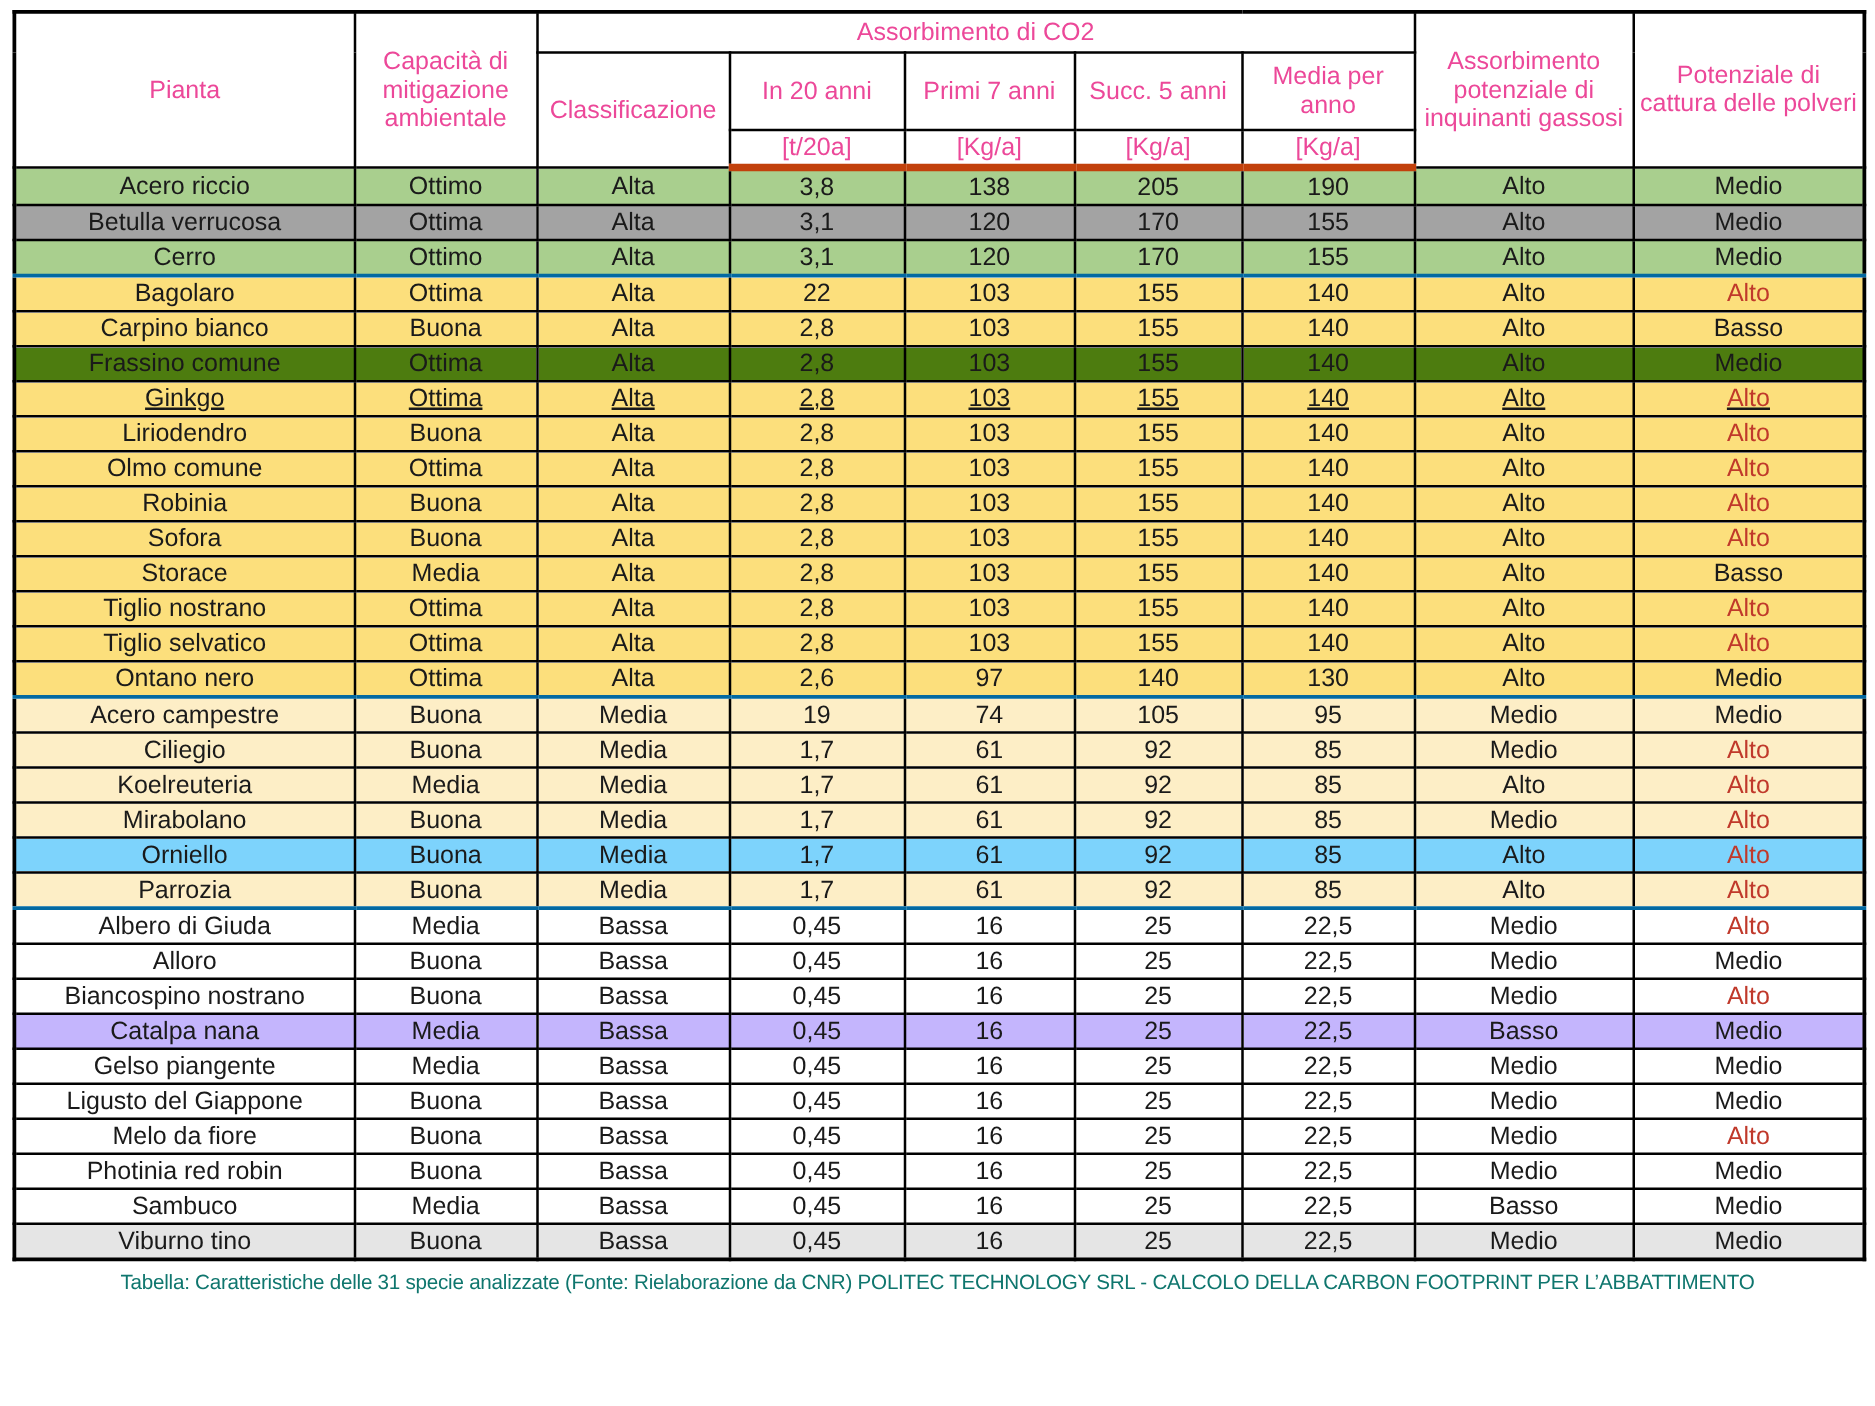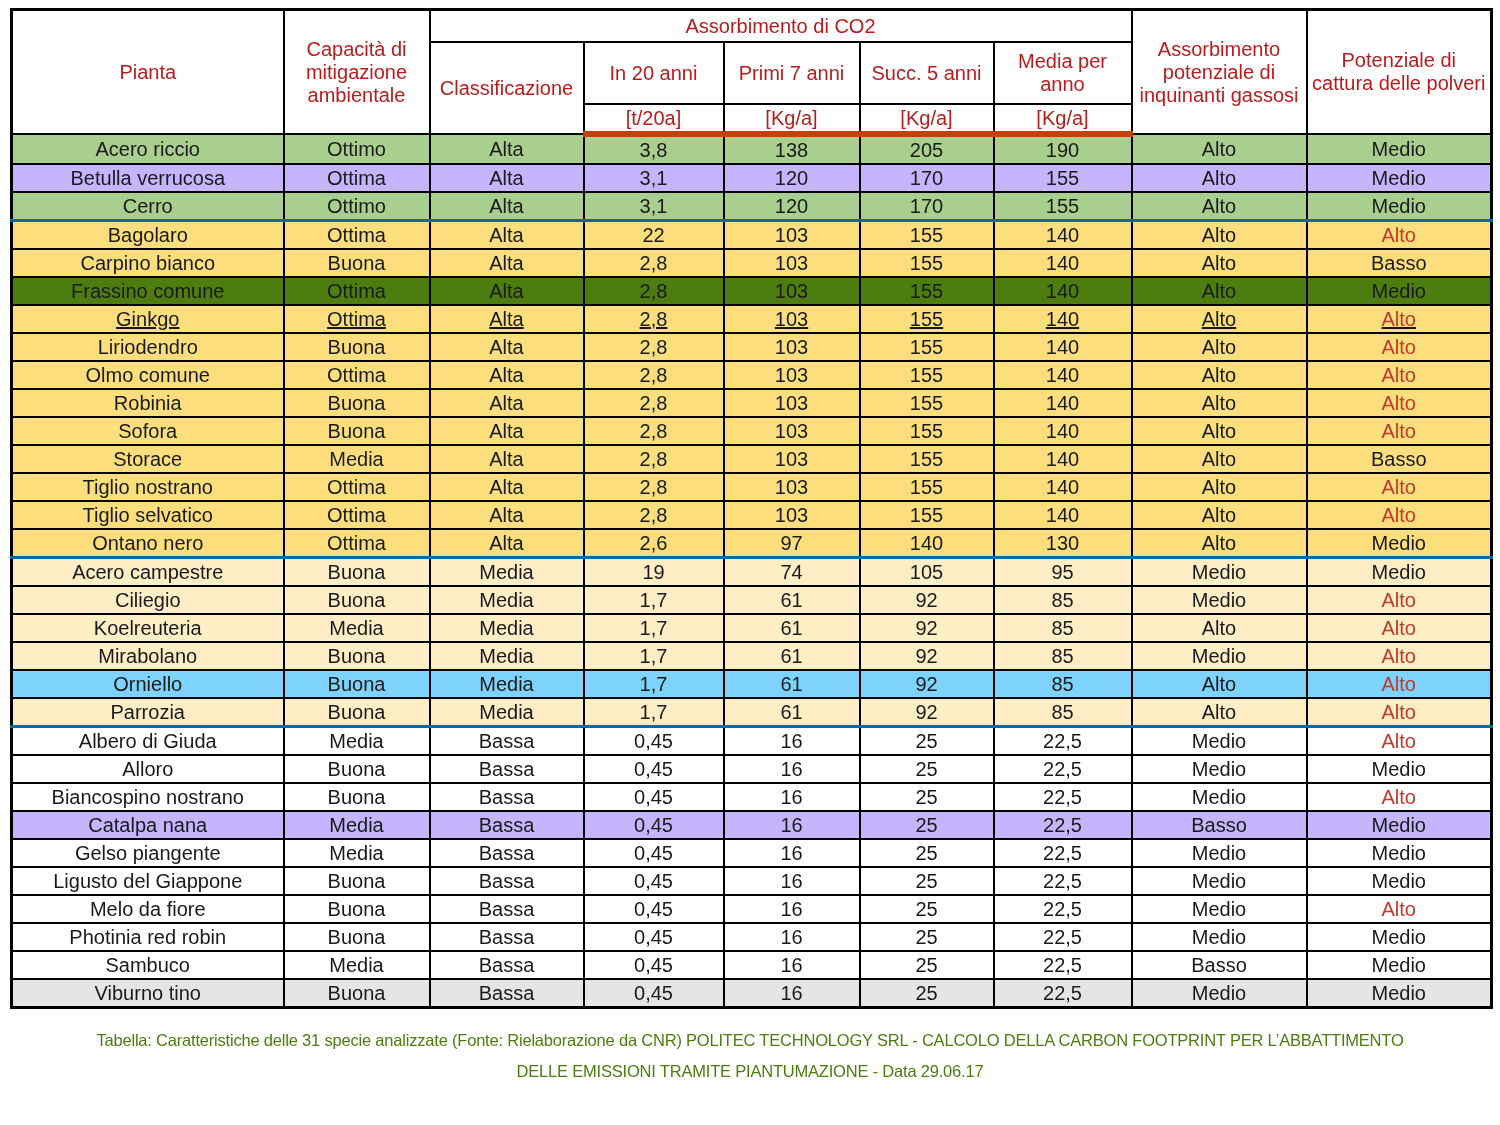--- a/index.html
+++ b/index.html
@@ -28,33 +28,33 @@
     border: 2px solid #000;
     text-align: center;
     vertical-align: middle;
     padding: 0 4px;
     font-weight: normal;
     font-size: 20px;
     line-height: 1.15;
     overflow: hidden;
     white-space: nowrap;
   }
-  table.species th { font-size: 20px; color: #b91c1c; }
+  table.species th { font-size: 20px; color: #ec4899; }
   thead tr.h-top th   { height: 30px; }
   thead tr.h-mid th   { height: 60px; white-space: normal; }
   thead tr.h-unit th  { height: 26px; }
   thead th.wrap { white-space: normal; }
   tbody td { height: 26px; }
   tbody tr.group-start td { border-top: 3px solid #0369a1; }
   thead tr.h-unit th { border-bottom: 6px solid #c2410c; }
   .caption {
-    margin-top: 16px;
+    margin-top: 2px;
     text-align: center;
     font-size: 16.5px;
-    color: #4d7c0f;
+    color: #0f766e;
     line-height: 1.85;
     letter-spacing: -0.2px;
   }
 </style>
 </head>
 <body>
 
 <div class="page">
   <table class="species">
     <colgroup>
@@ -95,21 +95,21 @@
       <td>Acero riccio</td>
       <td>Ottimo</td>
       <td>Alta</td>
       <td>3,8</td>
       <td>138</td>
       <td>205</td>
       <td>190</td>
       <td>Alto</td>
       <td>Medio</td>
     </tr>
-        <tr style="background: #c4b5fd; margin-top: 29px;">
+        <tr style="background: #a3a3a3; margin-top: 29px;">
       <td>Betulla verrucosa</td>
       <td>Ottima</td>
       <td>Alta</td>
       <td>3,1</td>
       <td>120</td>
       <td>170</td>
       <td>155</td>
       <td>Alto</td>
       <td>Medio</td>
     </tr>
@@ -430,15 +430,14 @@
       <td>25</td>
       <td>22,5</td>
       <td>Medio</td>
       <td>Medio</td>
     </tr>
       </tbody>
   </table>
 
   <div class="caption">
     <div>Tabella: Caratteristiche delle 31 specie analizzate (Fonte: Rielaborazione da CNR) POLITEC TECHNOLOGY SRL - CALCOLO DELLA CARBON FOOTPRINT PER L’ABBATTIMENTO</div>
-    <div>DELLE EMISSIONI TRAMITE PIANTUMAZIONE - Data 29.06.17</div>
   </div>
 </div>
 
 </body></html>

